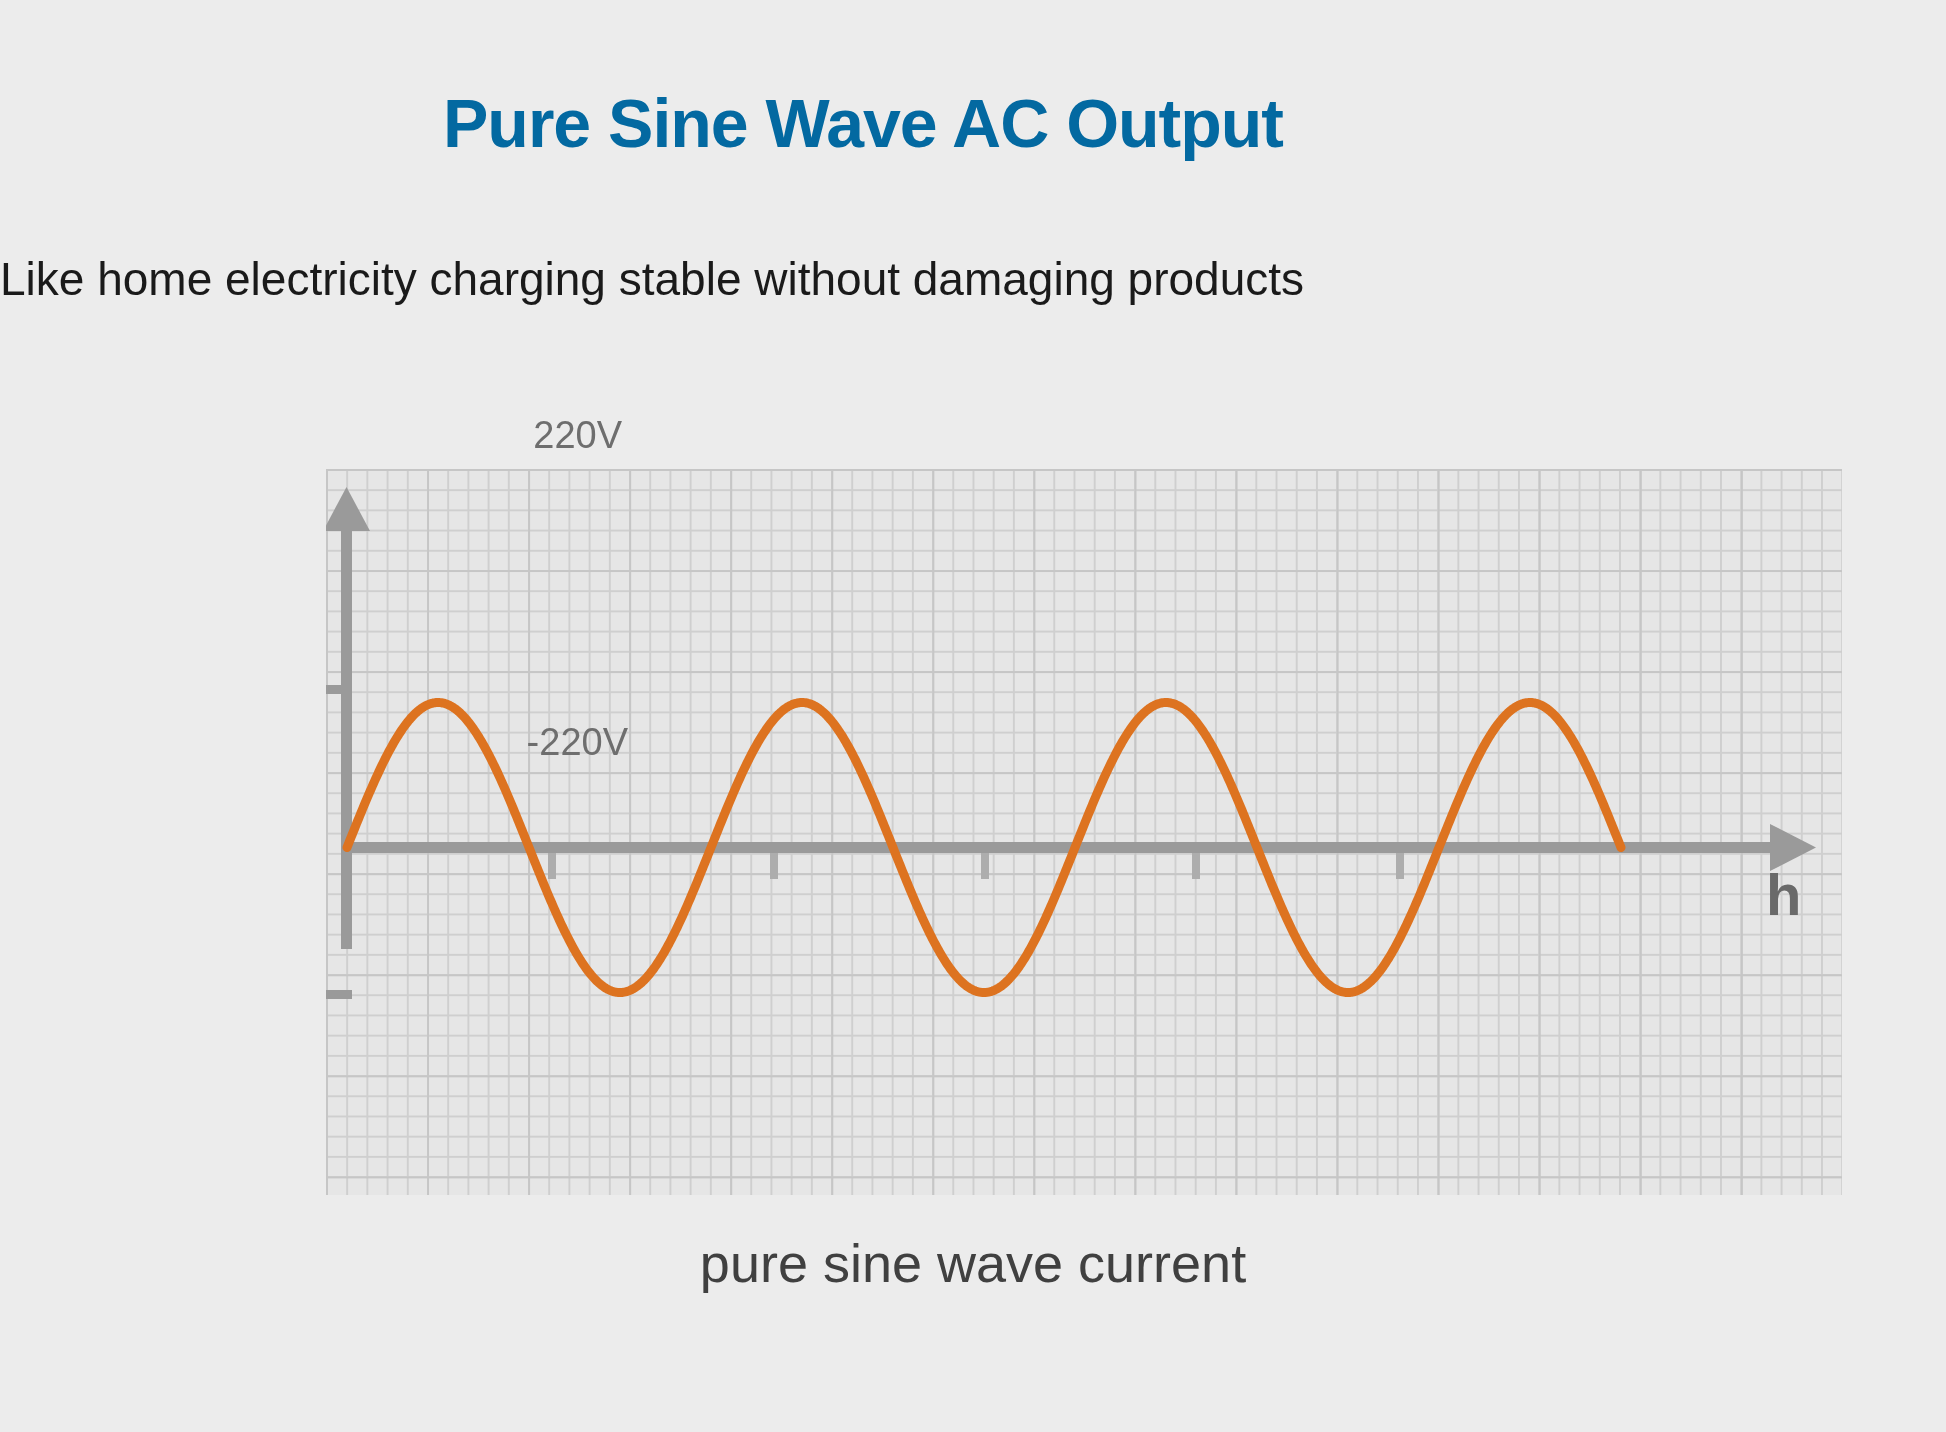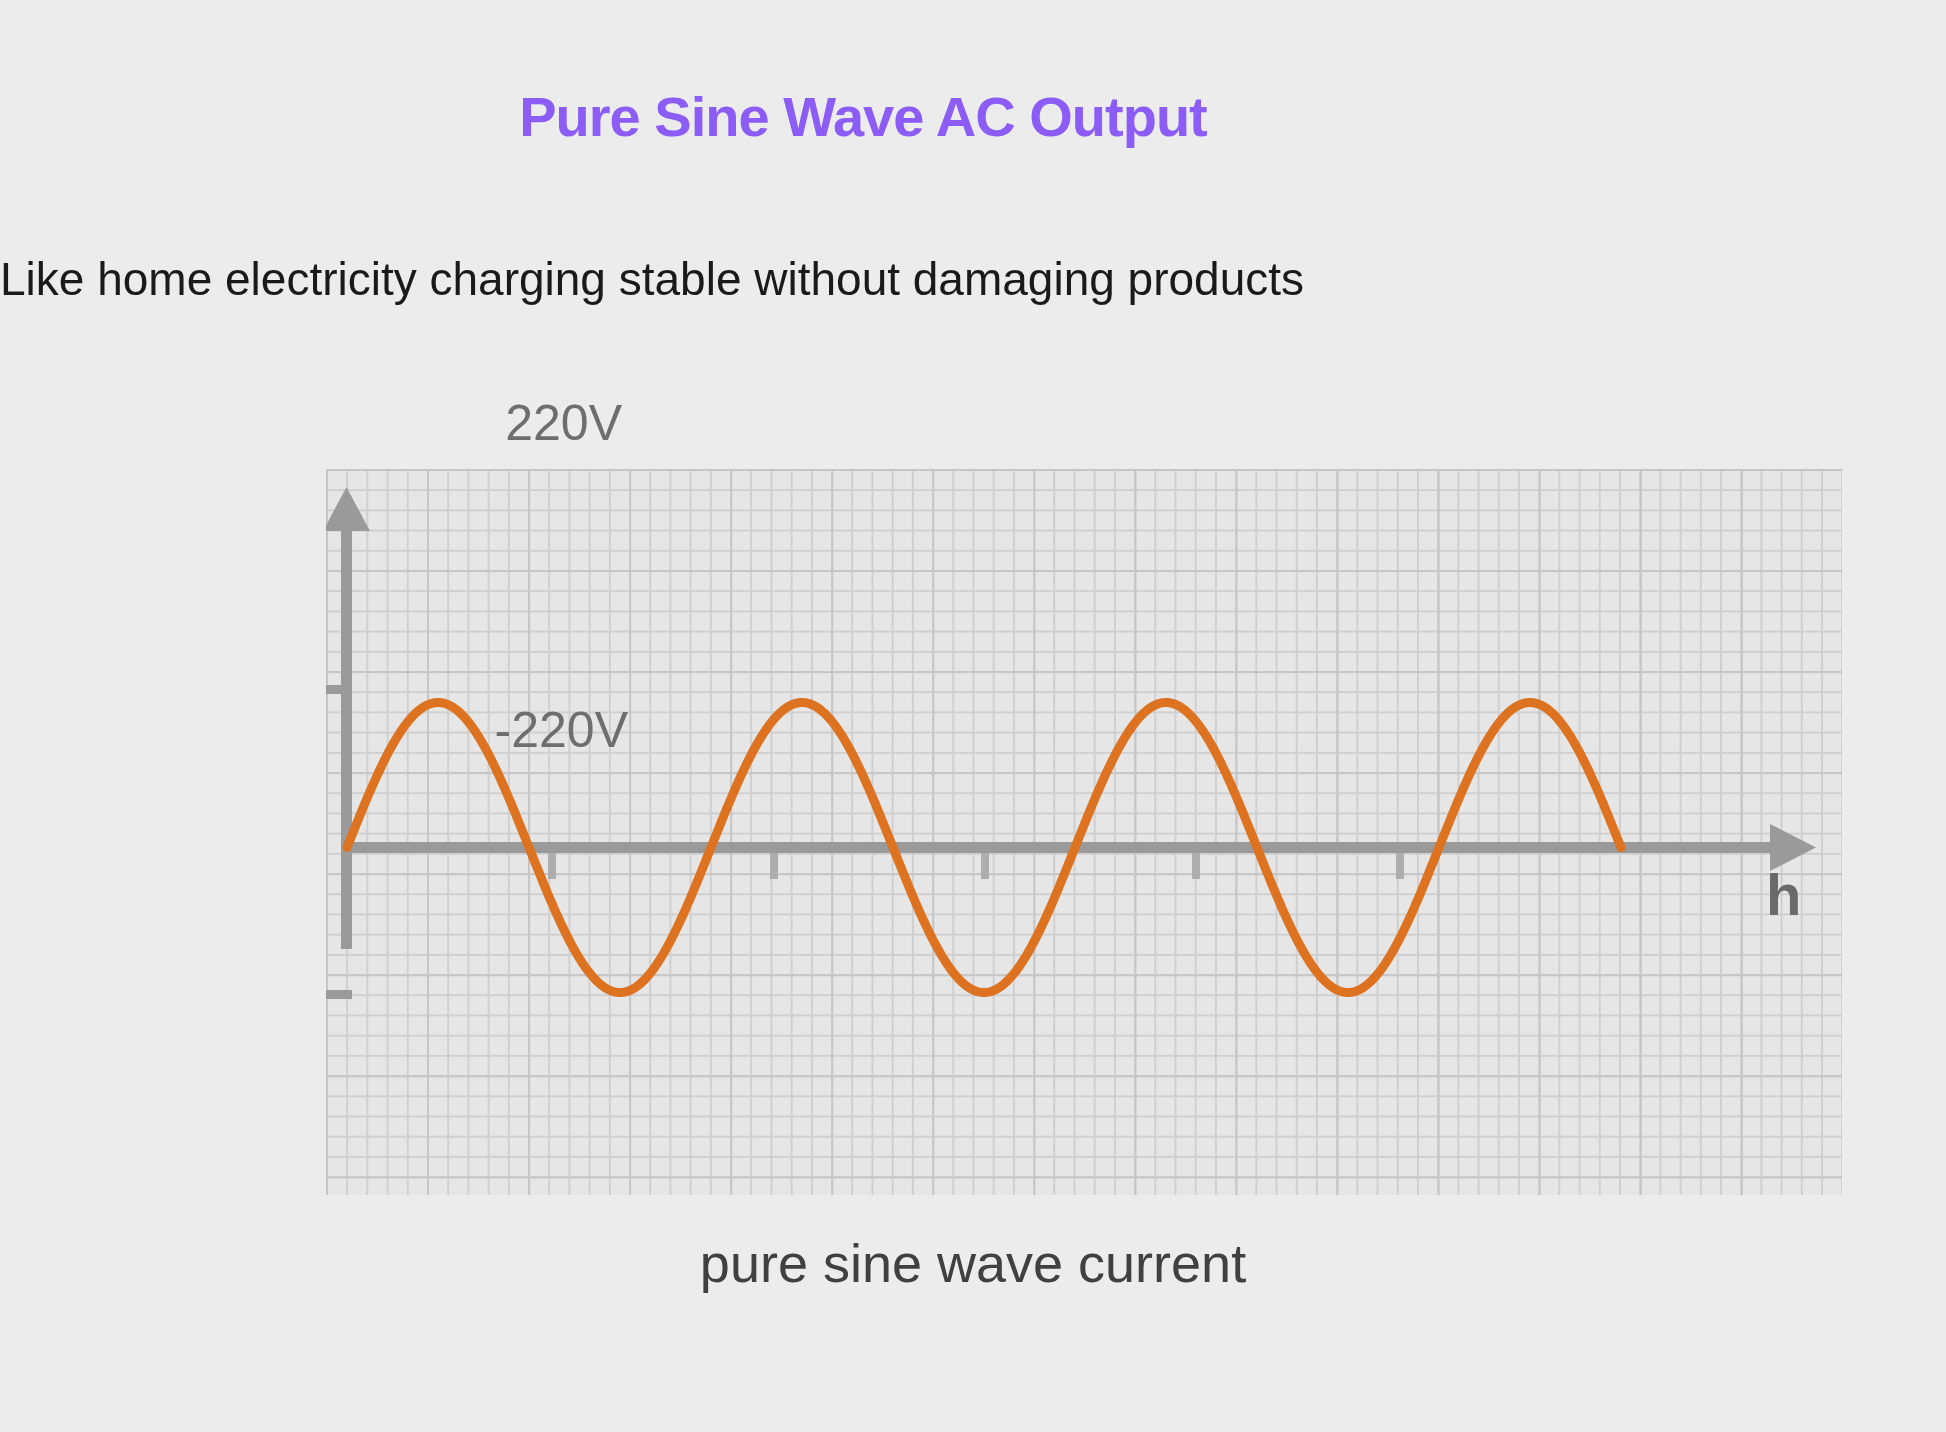--- a/index.html
+++ b/index.html
@@ -8,23 +8,23 @@
     background:#ECECEC;
     font-family:"Liberation Sans", sans-serif;
     overflow:hidden;
     position:relative;
   }
 
   .title{
     position:absolute;
     left:0;top:88px;width:1726px;
     text-align:center;
-    font-size:56px;
+    font-size:68px;
     font-weight:bold;
-    color:#8b5cf6;
+    color:#0369a1;
     letter-spacing:-1px;
     line-height:1.05;
     white-space:nowrap;
   }
   .subtitle{
     position:absolute;
     left:0;top:252px;width:1946px;
     text-align:left;
     font-size:46px;
     font-weight:normal;
@@ -60,24 +60,25 @@
       101.07px 101.07px,
       20.21px 20.21px,
       20.21px 20.21px;
     background-position:0 0, 0 0, 0 0, 0 0;
   }
   .axes{position:absolute;left:0;top:0;width:1516px;height:726px;}
   .wave-svg{position:absolute;left:0;top:0;width:1516px;height:726px;}
 
   .axis-label{
     position:absolute;
-    font-size:50px;
+    font-size:38px;
     color:#6E6E6E;
     white-space:nowrap;
     text-align:right;
+    margin-top:20px;
   }
   .lbl-pos{ left:36px; top:-75px; width:260px; }
   .lbl-neg{ left:0px;  top:232px; width:296px;padding-left:6px; }
   .lbl-h{
     position:absolute;
     left:1440px;top:392px;
     font-size:58px;
     font-weight:bold;
     color:#6A6A6A;
     white-space:nowrap;

